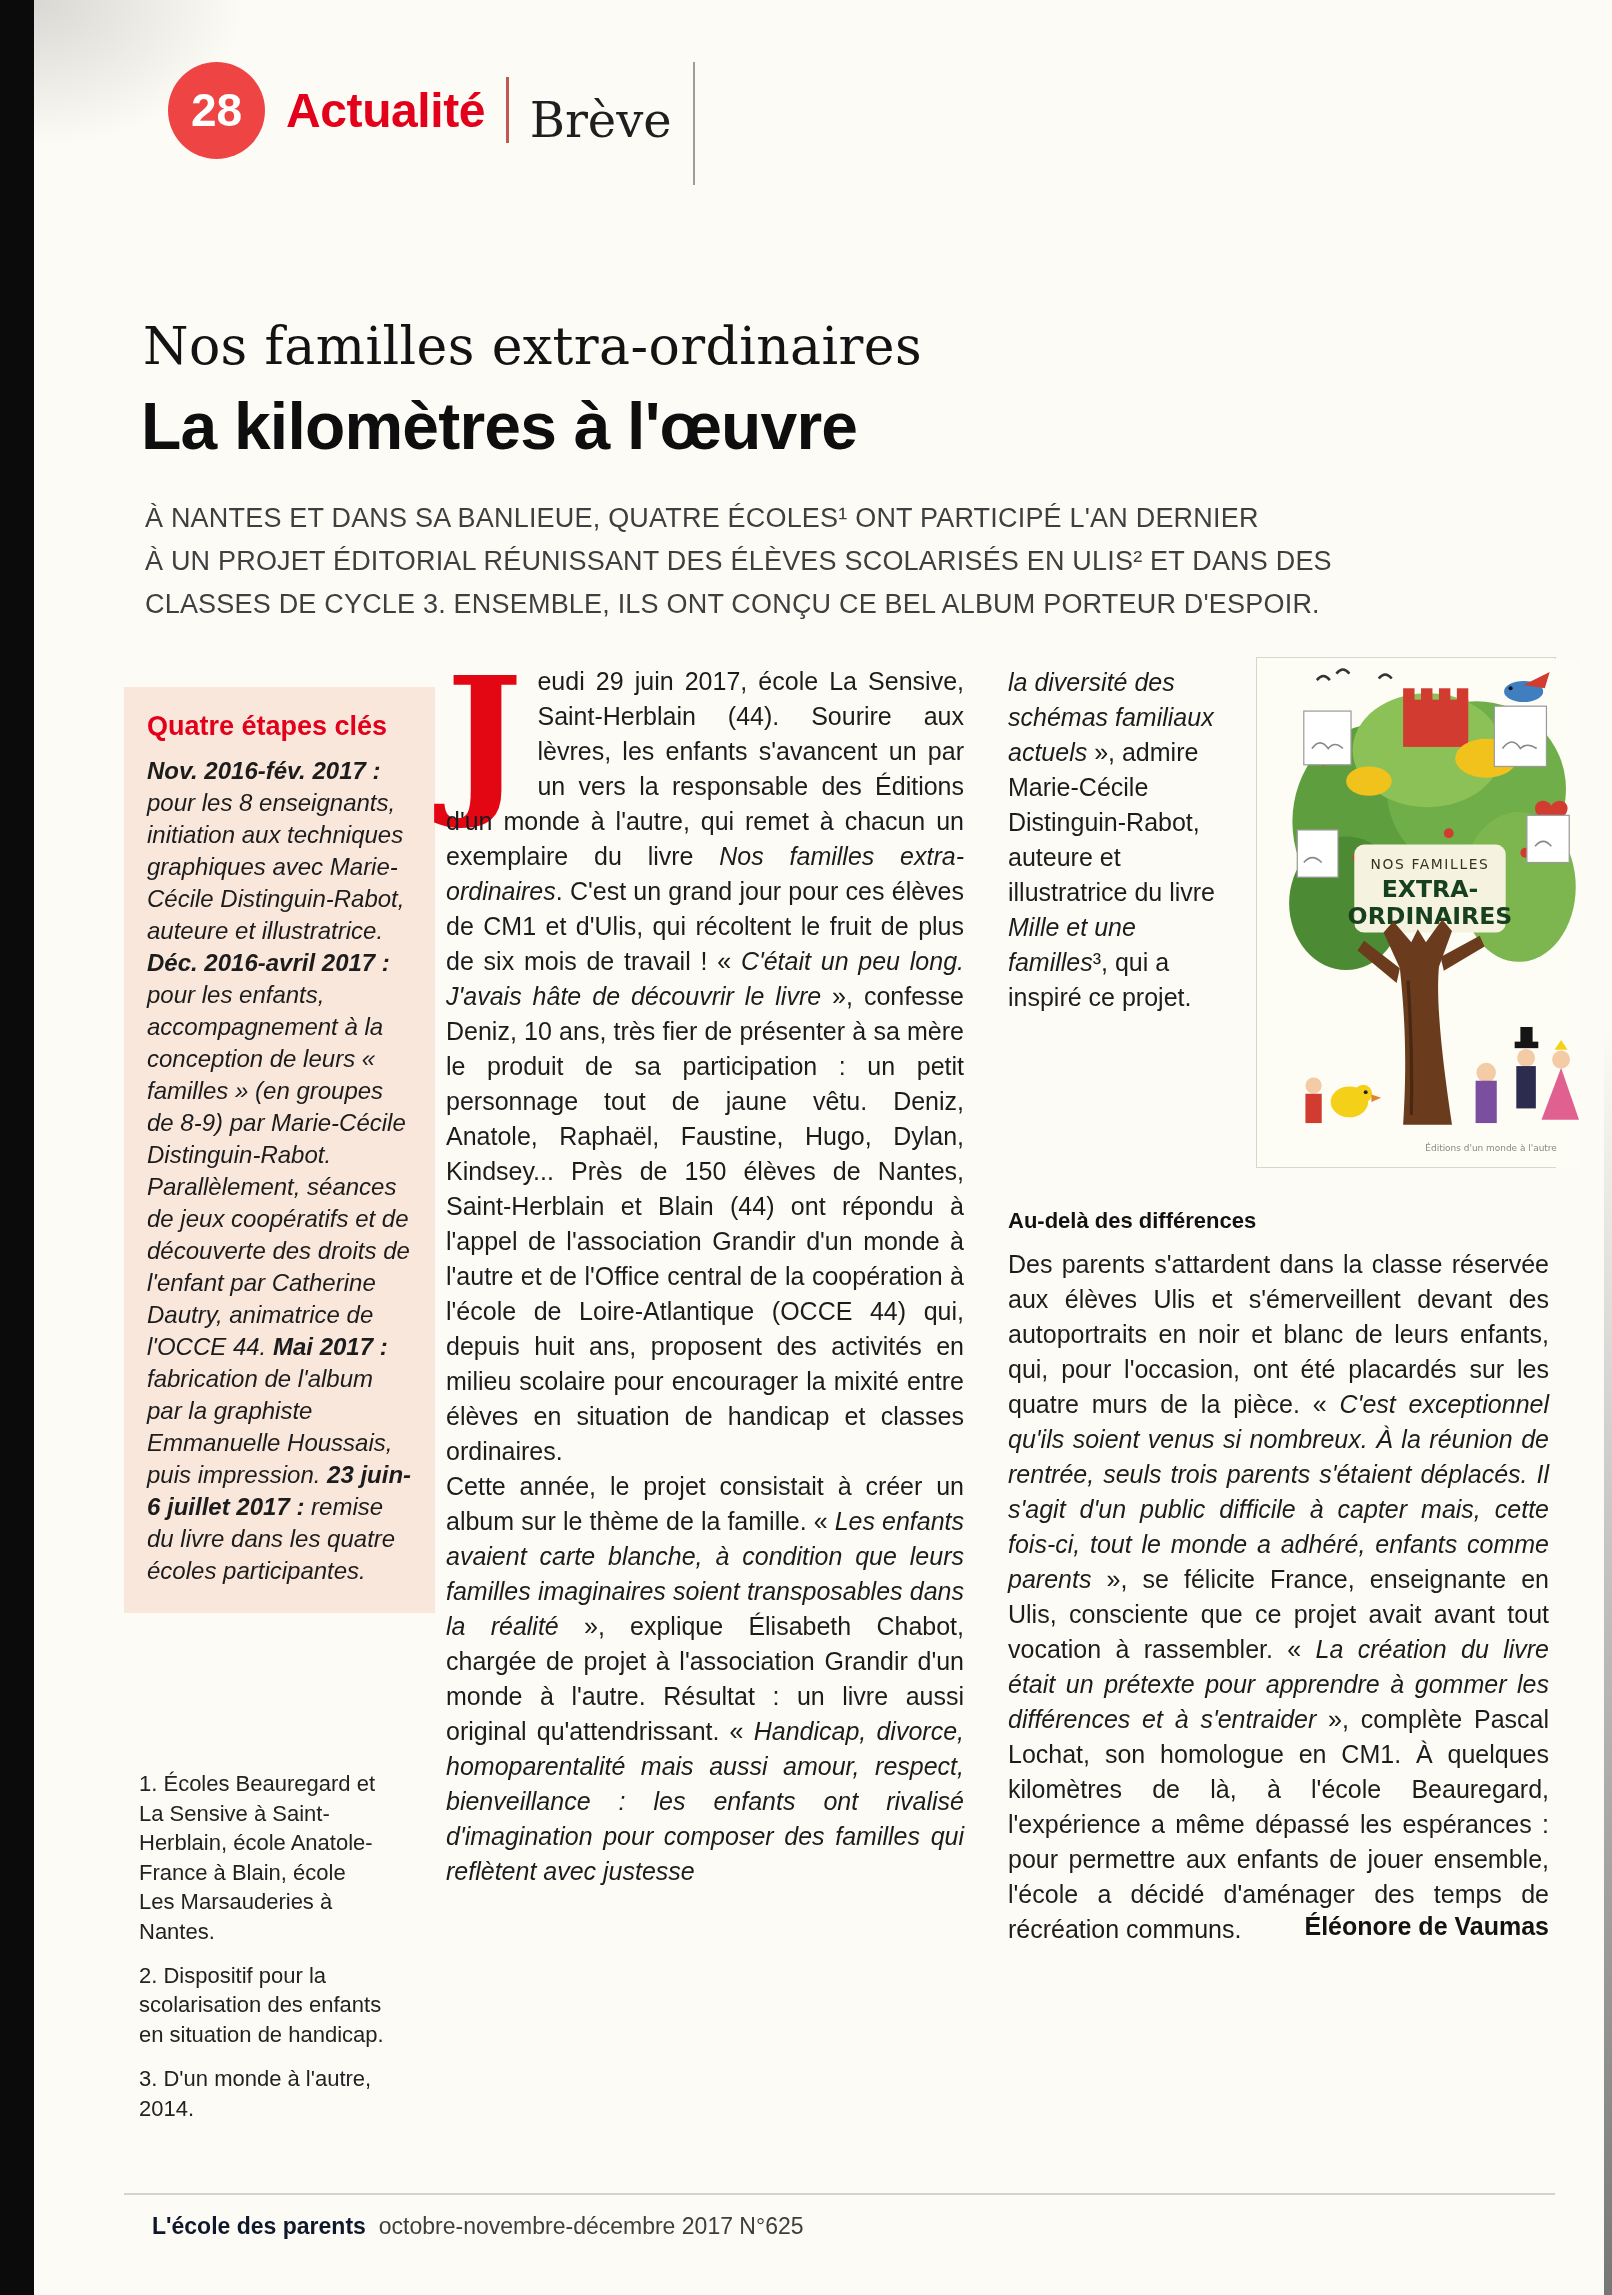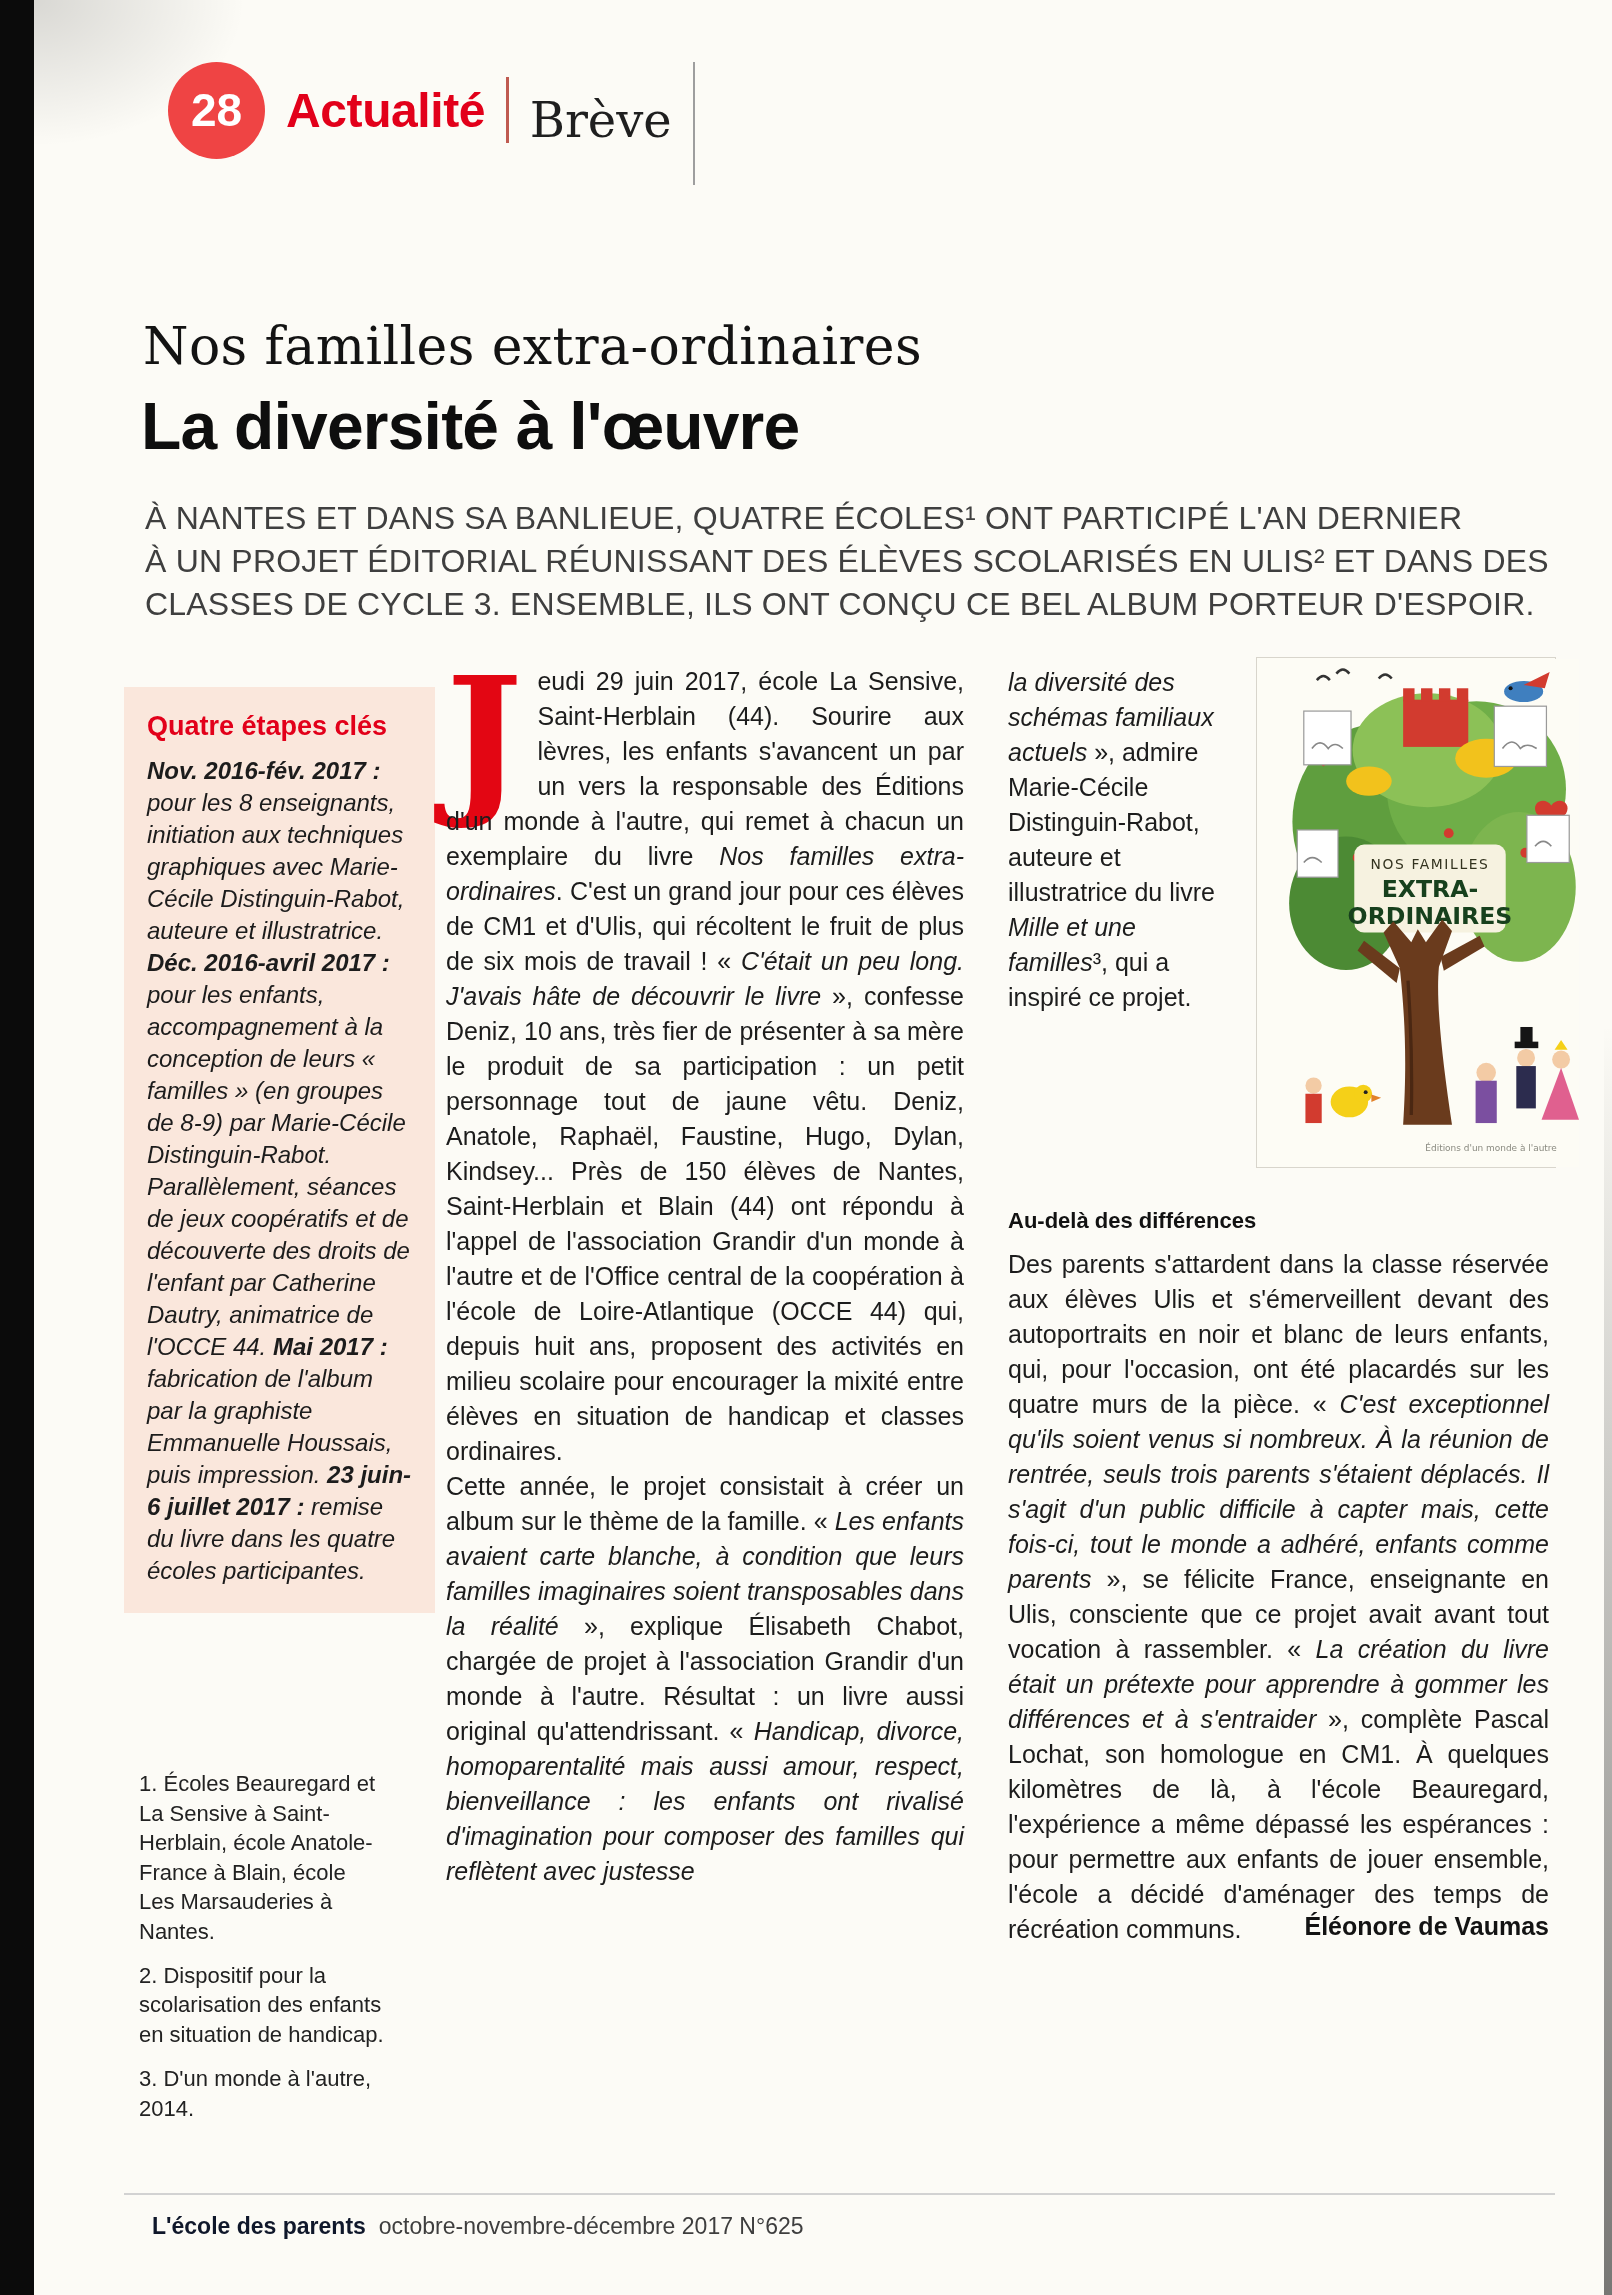--- a/index.html
+++ b/index.html
@@ -39,21 +39,21 @@
     position:absolute;left:109px;top:316px;
     font-family:"DejaVu Serif","Liberation Serif",serif;
     font-size:52px;color:#131313;letter-spacing:0.4px;
   }
   .main-title{
     position:absolute;left:107px;top:388px;
     font-size:66px;font-weight:700;color:#0e0e0e;letter-spacing:-0.8px;
   }
   .standfirst{
     position:absolute;left:111px;top:497px;width:1410px;
-    font-size:32px;line-height:43px;color:#3f3f3f;letter-spacing:0.2px;
+    font-size:27px;line-height:43px;color:#3f3f3f;letter-spacing:0.2px;
   }
   .standfirst span{display:block;}
 
   
   .sidebar-box{
     position:absolute;left:90px;top:687px;width:311px;
     background:#fae7dc;padding:23px 23px 26px;box-sizing:border-box;
     font-style:italic;font-size:24px;line-height:32px;color:#1c1c1c;
   }
   .sb-title{font-style:normal;font-size:27px;font-weight:700;color:#e2001a;margin:0 0 13px;}
@@ -108,21 +108,21 @@
     <div class="pagenum-circle">
       <span>28</span>
     </div>
     <span class="section-label">Actualité</span>
     <span class="vr1"></span>
     <span class="subsection-label">Brève</span>
     <span class="vr2"></span>
   </div>
 
   <div class="kicker">Nos familles extra-ordinaires</div>
-  <div class="main-title">La diversité à l'œuvre</div>
+  <div class="main-title">La kilomètres à l'œuvre</div>
   <div class="standfirst">
     <span>À NANTES ET DANS SA BANLIEUE, QUATRE ÉCOLES¹ ONT PARTICIPÉ L'AN DERNIER</span>
     <span>À UN PROJET ÉDITORIAL RÉUNISSANT DES ÉLÈVES SCOLARISÉS EN ULIS² ET DANS DES</span>
     <span>CLASSES DE CYCLE 3. ENSEMBLE, ILS ONT CONÇU CE BEL ALBUM PORTEUR D'ESPOIR.</span>
   </div>
 
   <div class="sidebar-box">
     <div class="sb-title">Quatre étapes clés</div>
     <p class="sb-entry"><span class="sb-date">Nov. 2016-fév. 2017 :</span><span> pour les 8 enseignants, initiation aux techniques graphiques avec Marie-Cécile Distinguin-Rabot, auteure et illustratrice. </span><span class="sb-date">Déc. 2016-avril 2017 :</span><span> pour les enfants, accompagnement à la conception de leurs « familles » (en groupes de 8-9) par Marie-Cécile Distinguin-Rabot. Parallèlement, séances de jeux coopératifs et de découverte des droits de l'enfant par Catherine Dautry, animatrice de l'OCCE 44. </span><span class="sb-date">Mai 2017 :</span><span> fabrication de l'album par la graphiste Emmanuelle Houssais, puis impression. </span><span class="sb-date">23 juin-6 juillet 2017 :</span><span> remise du livre dans les quatre écoles participantes.</span></p>
   </div>

